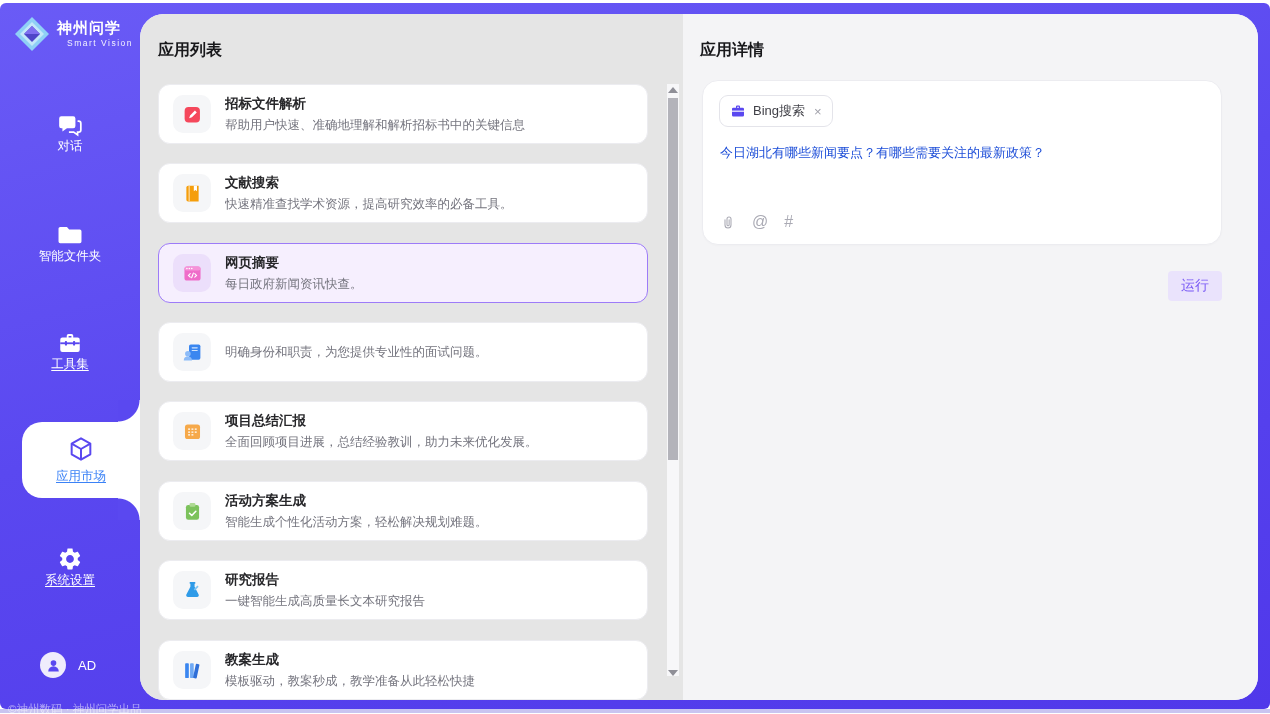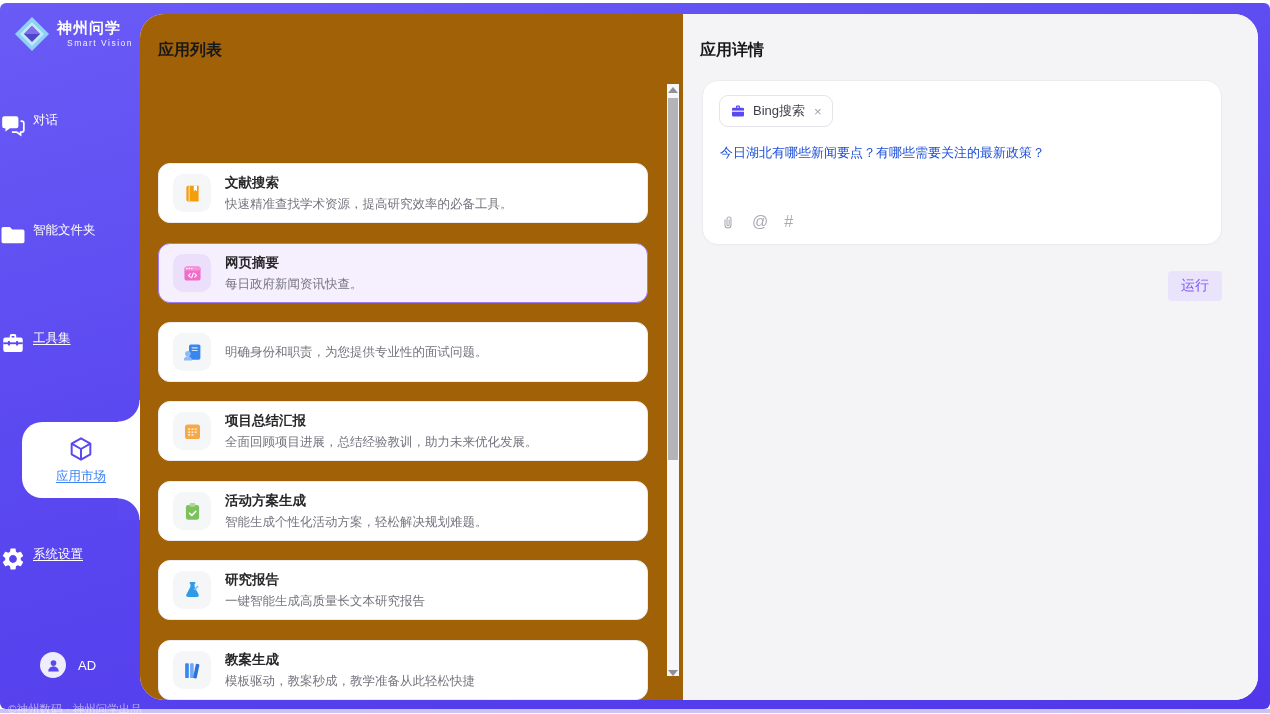--- a/index.html
+++ b/index.html
@@ -20,21 +20,21 @@
     position:absolute; left:0; right:0; bottom:1px; height:4px;
     background:#c9c4f0;
   }
   
   .sidebar { position:absolute; left:0; top:3px; width:140px; height:706px; color:#fff; }
   .logo { position:absolute; left:14px; top:13px; display:flex; align-items:center; gap:7px; }
   .logo svg { width:36px; height:36px; }
   .logo-text { display:flex; flex-direction:column; line-height:1.1; }
   .logo-title { font-size:15px; font-weight:700; letter-spacing:1px; }
   .logo-sub { font-size:8.5px; letter-spacing:1.5px; opacity:.92; margin-top:2px;padding-left:10px; }
-  .nav-item { position:absolute; left:0; width:140px; display:flex; align-items:flex-start; gap:7px; cursor:pointer; }
+  .nav-item { position:absolute; left:0; width:140px; display:flex; flex-direction:column; align-items:center; cursor:pointer; }
   .nav-item svg { width:26px; height:26px; }
   .nav-label { font-size:12.5px; color:#fff; }
   .nav-label.underlined { text-decoration:underline; text-underline-offset:2px; }
   .nav-item.n1 { top:109px; } .nav-item.n2 { top:219px; } .nav-item.n3 { top:327px; } .nav-item.n5 { top:543px; }
   
   .active-bubble {
     position:absolute; left:22px; top:419px; width:118px; height:76px;
     background:#ffffff; border-radius:20px 0 0 20px;
     display:flex; flex-direction:column; align-items:center; justify-content:center; gap:5px;
     cursor:pointer;
@@ -52,21 +52,21 @@
   .user-row { position:absolute; left:40px; top:649px; display:flex; align-items:center; gap:12px; cursor:pointer; }
   .avatar { width:26px; height:26px; border-radius:50%; background:#efecfc; display:flex; align-items:center; justify-content:center; }
   .avatar svg { width:17px; height:17px; }
   .user-name { font-size:13px; color:#fff; }
   .side-footer { position:absolute; left:8px; top:684px; font-size:11.5px; color:rgba(255,255,255,.55); white-space:nowrap;margin-top:15px; }
   
   .window {
     position:absolute; left:140px; top:14px; width:1118px; height:686px;
     background:#ffffff; border-radius:24px; overflow:hidden; display:flex;
   }
-  .list-panel { position:relative; width:543px; height:100%; background:#a16207;text-decoration:underline; }
+  .list-panel { position:relative; width:543px; height:100%; background:#e5e5e5;text-decoration:underline; }
   .panel-title { position:absolute; left:18px; top:26px; font-size:16px; font-weight:700; color:#18181b; }
   
   .card {
     position:absolute; left:18px; width:490px; height:60px;
     border:1px solid #ececf0; border-radius:12px; background:#fff;
     display:flex; align-items:center; padding:0 14px; gap:14px; cursor:pointer;
   }
   .card.selected { background:#f6effe; border:1.5px solid #9d7bf8; }
   .c1{top:70px}.c2{top:149px}.c3{top:229px}.c4{top:308px}.c5{top:387px}.c6{top:467px}.c7{top:546px}.c8{top:626px}
   .tile { width:38px; height:38px; border-radius:10px; background:#f5f6f8; display:flex; align-items:center; justify-content:center; flex:none; }
@@ -178,20 +178,33 @@
   </div>
 
   <div class="side-footer">©神州数码 · 神州问学出品</div>
 </div>
 
 <div class="window">
 
   <div class="list-panel">
     <div class="panel-title">应用列表</div>
 
+    <div class="card c1">
+      <span class="tile">
+        <svg viewBox="0 0 24 24">
+          <rect x="3" y="3.5" width="17.5" height="17.5" rx="4.5" fill="#f5485c"></rect>
+          <path d="M8.2 16.2l1-3.1 5.6-5.6 2.1 2.1-5.6 5.6-3.1 1z" fill="#fff"></path>
+          <path d="M15.6 5.2l3 3" stroke="#f5485c" stroke-width="1"></path>
+        </svg>
+      </span>
+      <div class="card-text">
+        <span class="card-title">招标文件解析</span>
+        <span class="card-desc">帮助用户快速、准确地理解和解析招标书中的关键信息</span>
+      </div>
+    </div>
 
     <div class="card c2">
       <span class="tile">
         <svg viewBox="0 0 24 24">
           <path fill="#f59e0b" d="M5 5A2 2 0 0 1 7 3h12v18H7a2 2 0 0 1-2-2z"></path>
           <rect x="7.5" y="3" width="1.4" height="18" fill="#fcd9a1"></rect>
           <path fill="#fff" d="M13.5 3h3.6v6.4l-1.8-1.4-1.8 1.4z"></path>
         </svg>
       </span>
       <div class="card-text">

